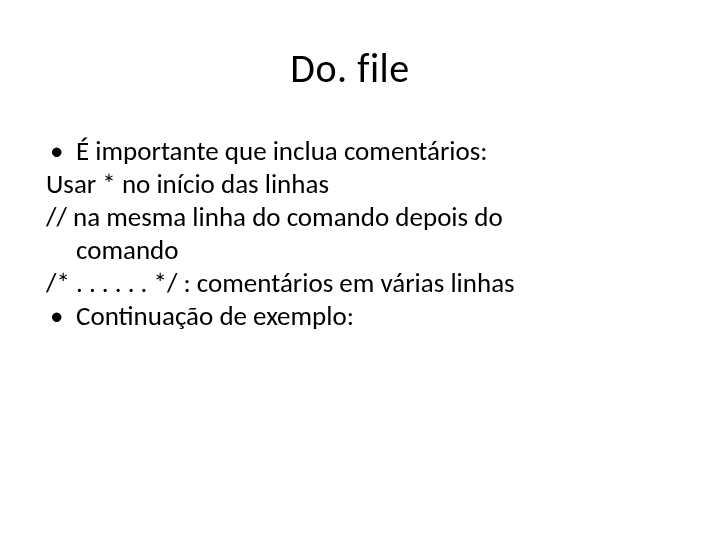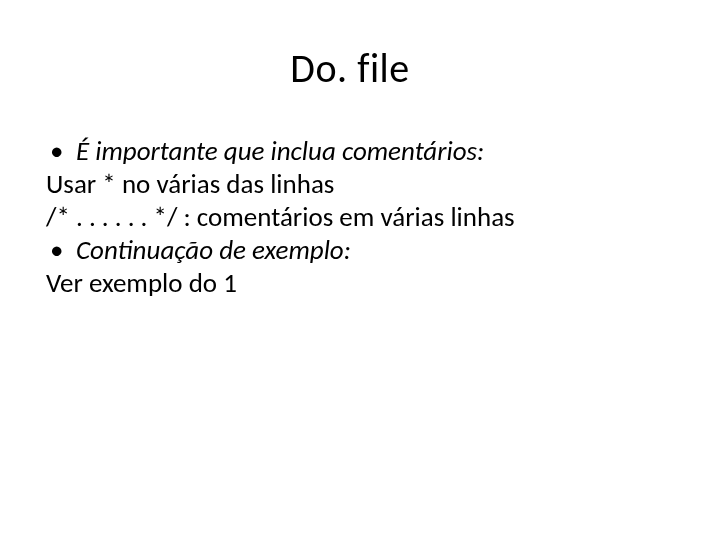--- a/index.html
+++ b/index.html
@@ -31,48 +31,49 @@
   .bullet-row {
     display: flex;
     align-items: baseline;
   }
   .bullet {
     width: 30px;
     flex: 0 0 30px;
     text-align: left;
     padding-left: 4px;
   }
-  .bullet-text { flex: 1; font-style: italic; }
+  .bullet-text { flex: 1; }
   .plain {
     padding-left: 0;
   }
   .indent-continue {
     padding-left: 30px;
   }
 </style>
 </head>
 <body>
 
 <div class="slide">
   <h1 class="title">Do. file</h1>
 
   <div class="content">
 
     <div class="bullet-row">
       <span class="bullet">•</span>
       <span class="bullet-text">É importante que inclua comentários:</span>
     </div>
 
-    <div class="plain">Usar * no várias das linhas</div>
+    <div class="plain">Usar * no início das linhas</div>
 
+    <div class="plain">// na mesma linha do comando depois do</div>
+    <div class="indent-continue">comando</div>
 
     <div class="plain">/*   . . . . . .   */   : comentários em várias linhas</div>
 
     <div class="bullet-row">
       <span class="bullet">•</span>
       <span class="bullet-text">Continuação de exemplo:</span>
     </div>
 
 
-    <div class="plain">Ver exemplo  do 1</div>
 
   </div>
 </div>
 
 </body></html>

